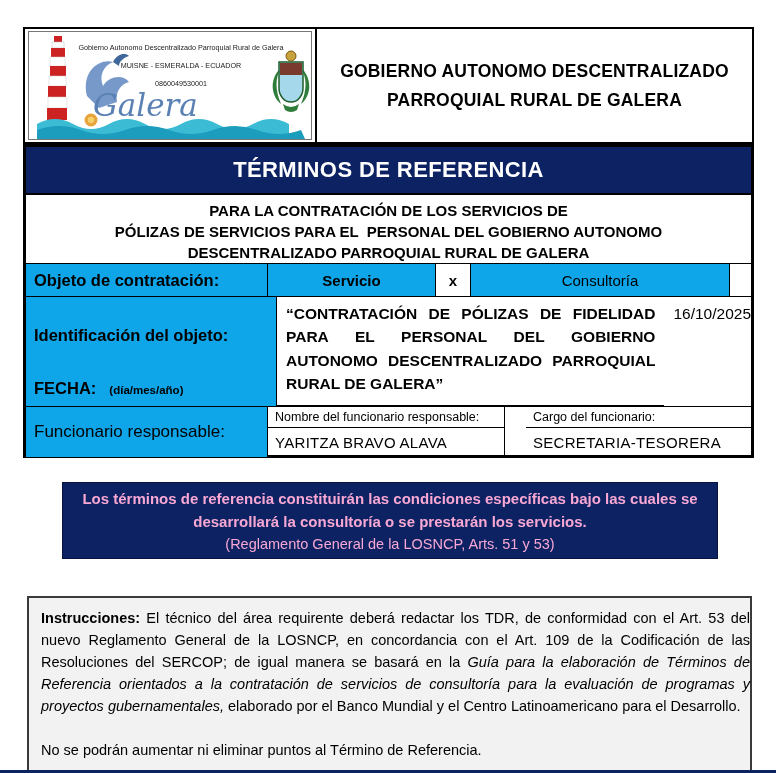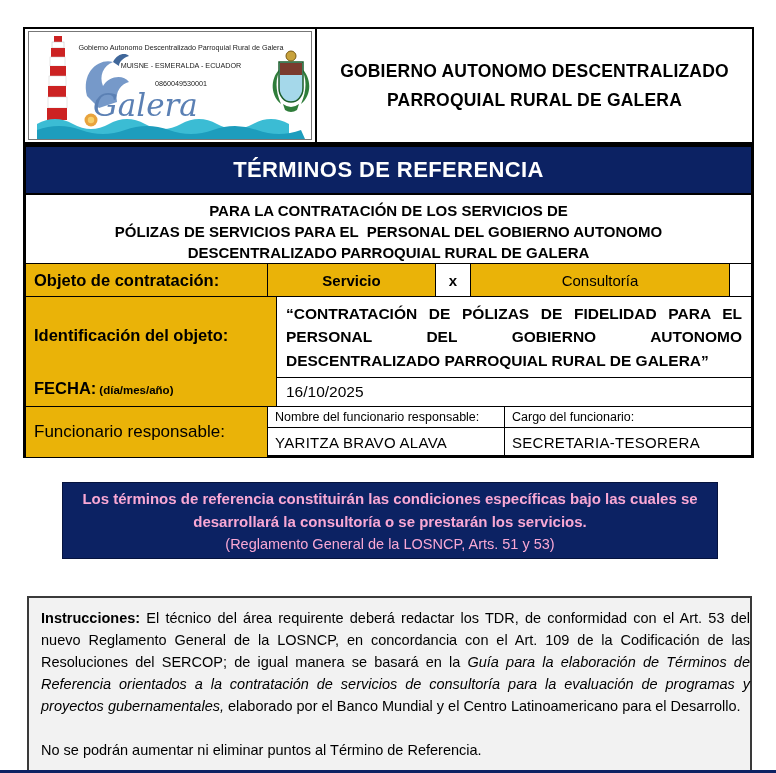--- a/index.html
+++ b/index.html
@@ -15,42 +15,42 @@
   
   .main{position:absolute;left:23px;top:144px;width:731px;height:314px;border:3px solid #000;box-sizing:border-box;background:#fff;}
   .banner{height:48px;background:#0c2263;border-bottom:2px solid #000;box-sizing:border-box;display:flex;align-items:center;justify-content:center;color:#fff;font-weight:bold;font-size:22px;letter-spacing:.4px;}
   .subtitle{height:69px;border-bottom:1px solid #000;box-sizing:border-box;display:flex;flex-direction:column;align-items:center;justify-content:flex-end;font-weight:bold;font-size:15px;line-height:21px;text-align:center;}
   .subtitle div{white-space:pre;}
 
   .row{display:flex;box-sizing:border-box;}
   .row-obj{height:33px;border-bottom:1px solid #000;}
   .cell{box-sizing:border-box;display:flex;align-items:center;}
   .br{border-right:1px solid #000;}
-  .blue{background:#eab308;}
+  .blue{background:#0ea5e9;}
   .c-objeto{width:242px;padding-left:8px;font-weight:bold;font-size:16.5px;}
   .c-servicio{width:168px;justify-content:center;font-weight:bold;font-size:15px;}
   .c-x{width:35px;justify-content:center;font-weight:bold;font-size:15px;}
   .c-consultoria{width:259px;justify-content:center;font-size:15px;}
   .c-empty{flex:1;background:#fff;}
 
   .row-mid{height:110px;border-bottom:1px solid #000;}
   .c-idlabel{width:242px;display:flex;flex-direction:column;align-items:flex-start;padding-left:8px;}
   .idlabel{flex:1;display:flex;align-items:center;font-weight:bold;font-size:16.5px;}
   .fechalabel{height:33px;display:flex;align-items:baseline;padding-top:6px;box-sizing:border-box;}
   .fecha-word{font-weight:bold;font-size:16.5px;}
-  .fecha-hint{font-weight:bold;font-size:11.5px;margin-left:3px;}
-  .c-midright{flex:1;display:flex;flex-direction:column;}
+  .fecha-hint{font-weight:bold;font-size:11.5px;margin-left:13px;}
+  .c-midright{flex:1;display:flex;flex-direction:row;}
   .quotecell{flex:1;border-bottom:1px solid #000;box-sizing:border-box;padding:5px 9px;font-weight:bold;font-size:15.5px;line-height:1.5;text-align:justify;}
   .datecell{height:33px;display:flex;align-items:center;padding-left:9px;font-size:15.5px;box-sizing:border-box;}
 
   .row-func{height:50px;}
   .c-funclabel{width:242px;padding-left:8px;font-weight:normal;font-size:17px;}
   .func-col{display:flex;flex-direction:column;box-sizing:border-box;}
   .func-col-1{width:237px;}
-  .func-col-2{flex:1;}
+  .func-col-2{flex:1;margin-left:21px;}
   .func-h{height:21px;border-bottom:1px solid #000;box-sizing:border-box;display:flex;align-items:center;padding-left:7px;font-size:12.5px;}
   .func-v{flex:1;display:flex;align-items:center;padding-left:7px;font-size:15px;letter-spacing:.3px;}
 
   
   .quotebox{position:absolute;left:62px;top:482px;width:656px;height:77px;background:#0c2263;border:1px solid #06133d;box-sizing:border-box;color:#f9a8d4;text-align:center;display:flex;flex-direction:column;justify-content:center;padding:0 16px;}
   .qb-main{font-weight:bold;font-size:15px;line-height:1.55;}
   .qb-ref{font-size:14.5px;line-height:1.4;}
 
   
   .instr{position:absolute;left:27px;top:572px;width:725px;height:201px;background:#f2f2f2;border:2px solid #3a3a3a;box-sizing:border-box;padding:9px 0 0 12px;font-size:14.5px;line-height:22px;text-align:justify;margin-top:24px;}

